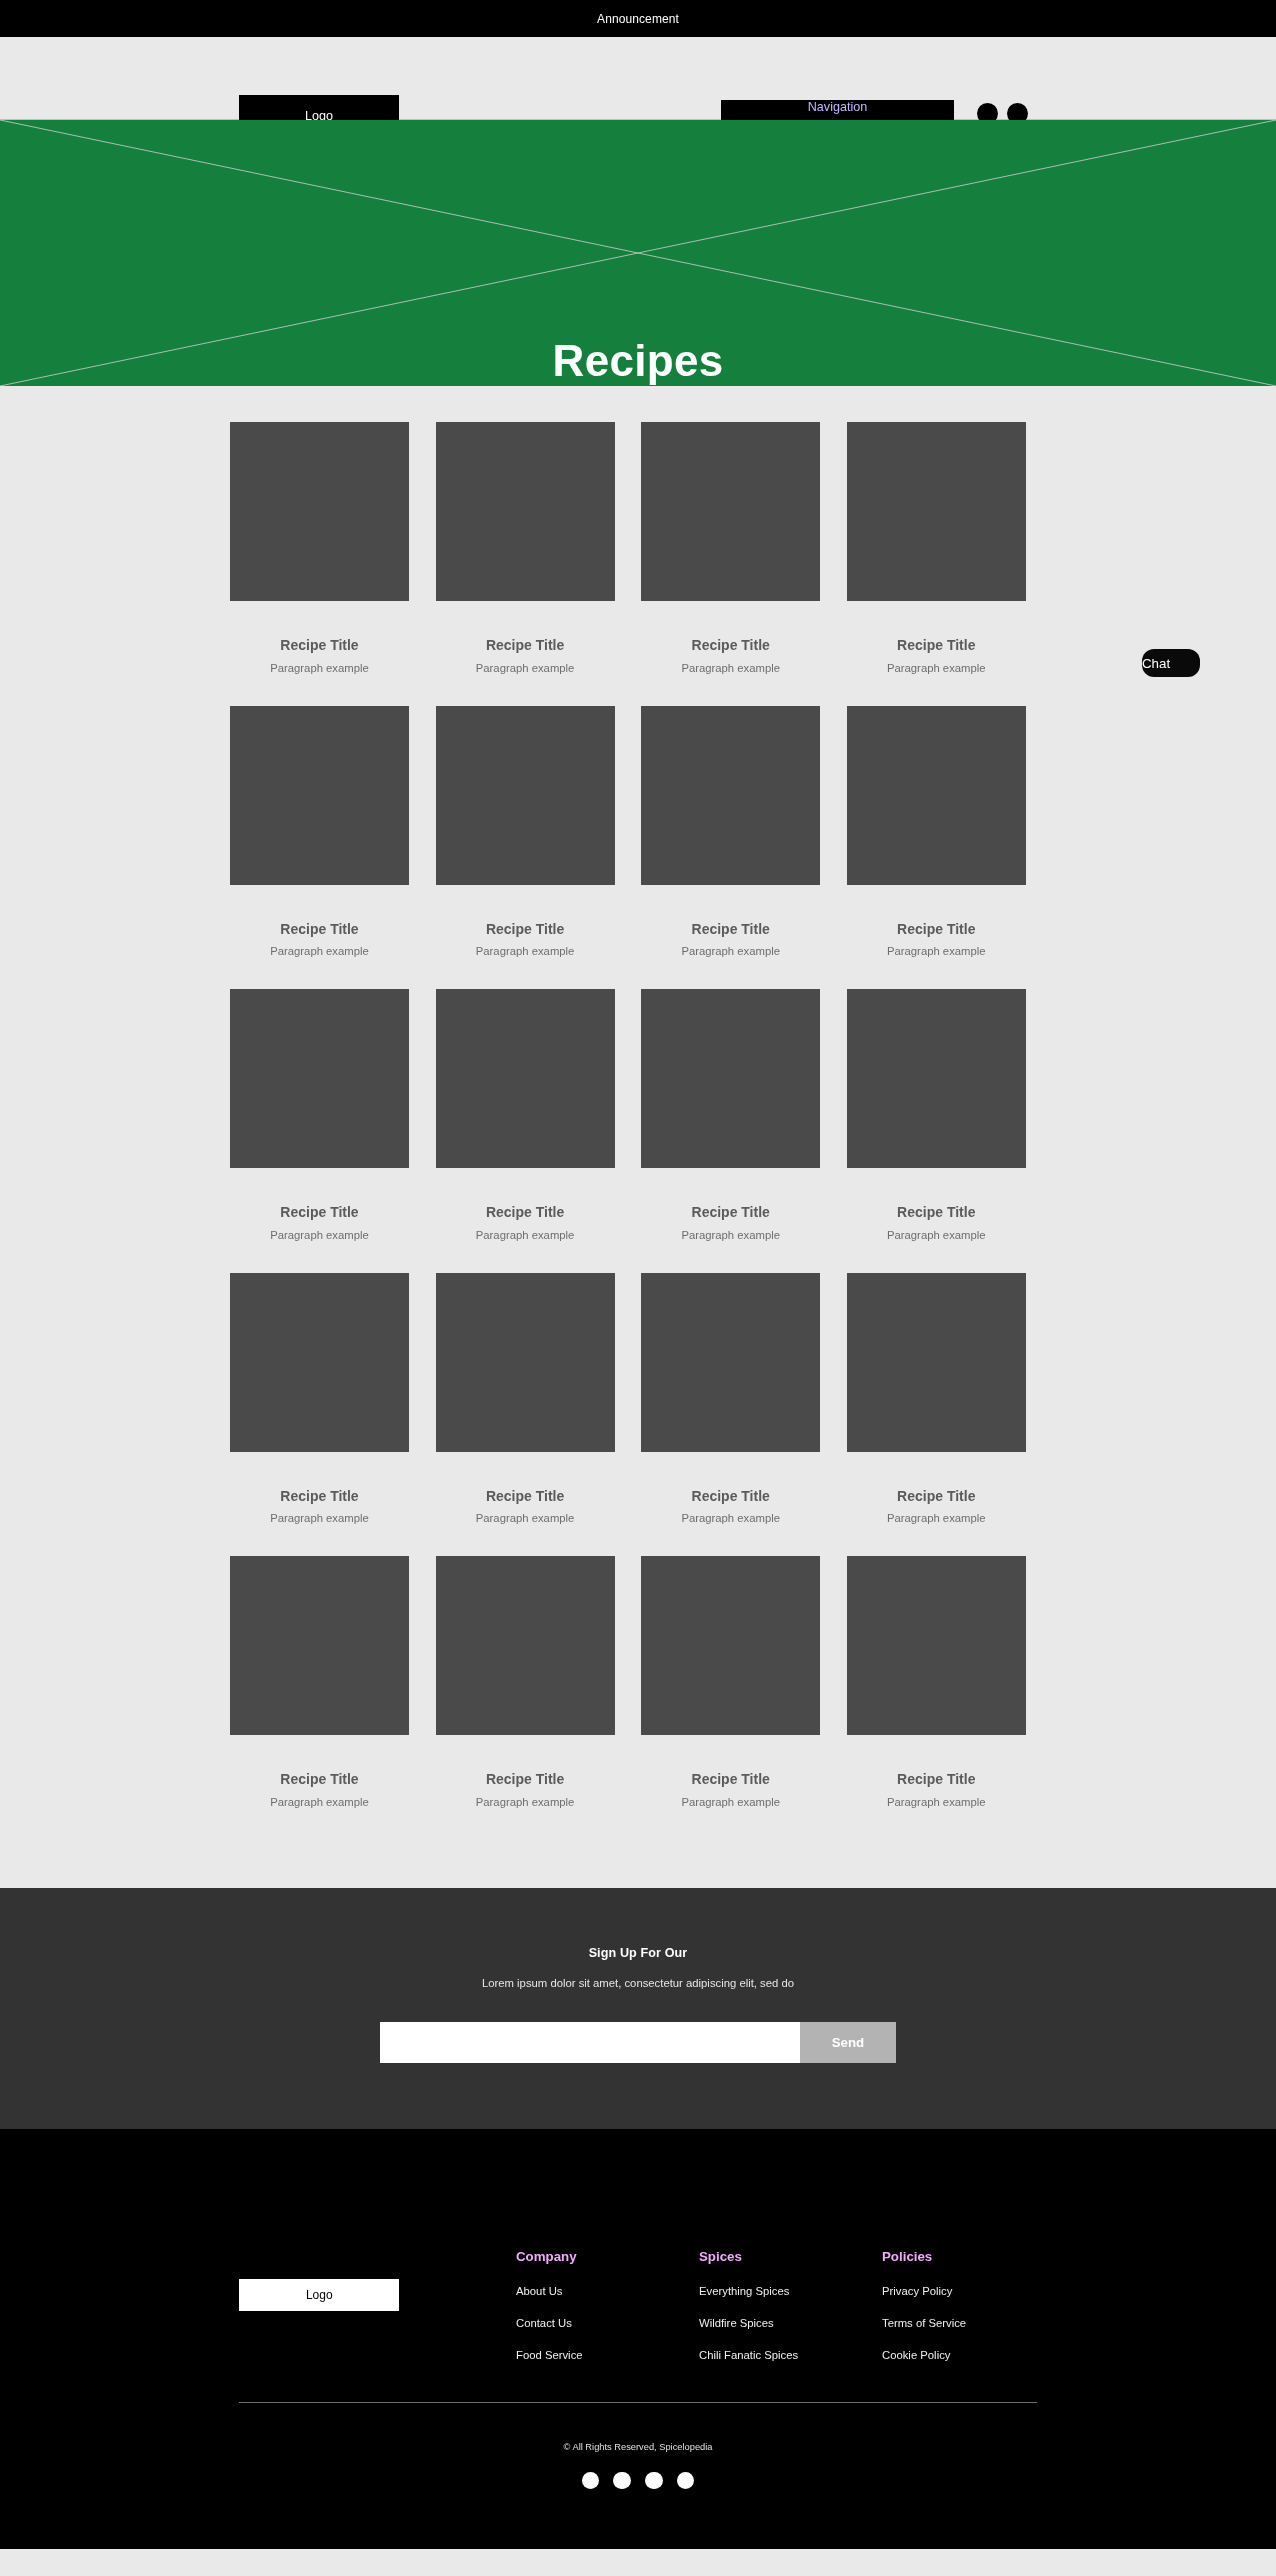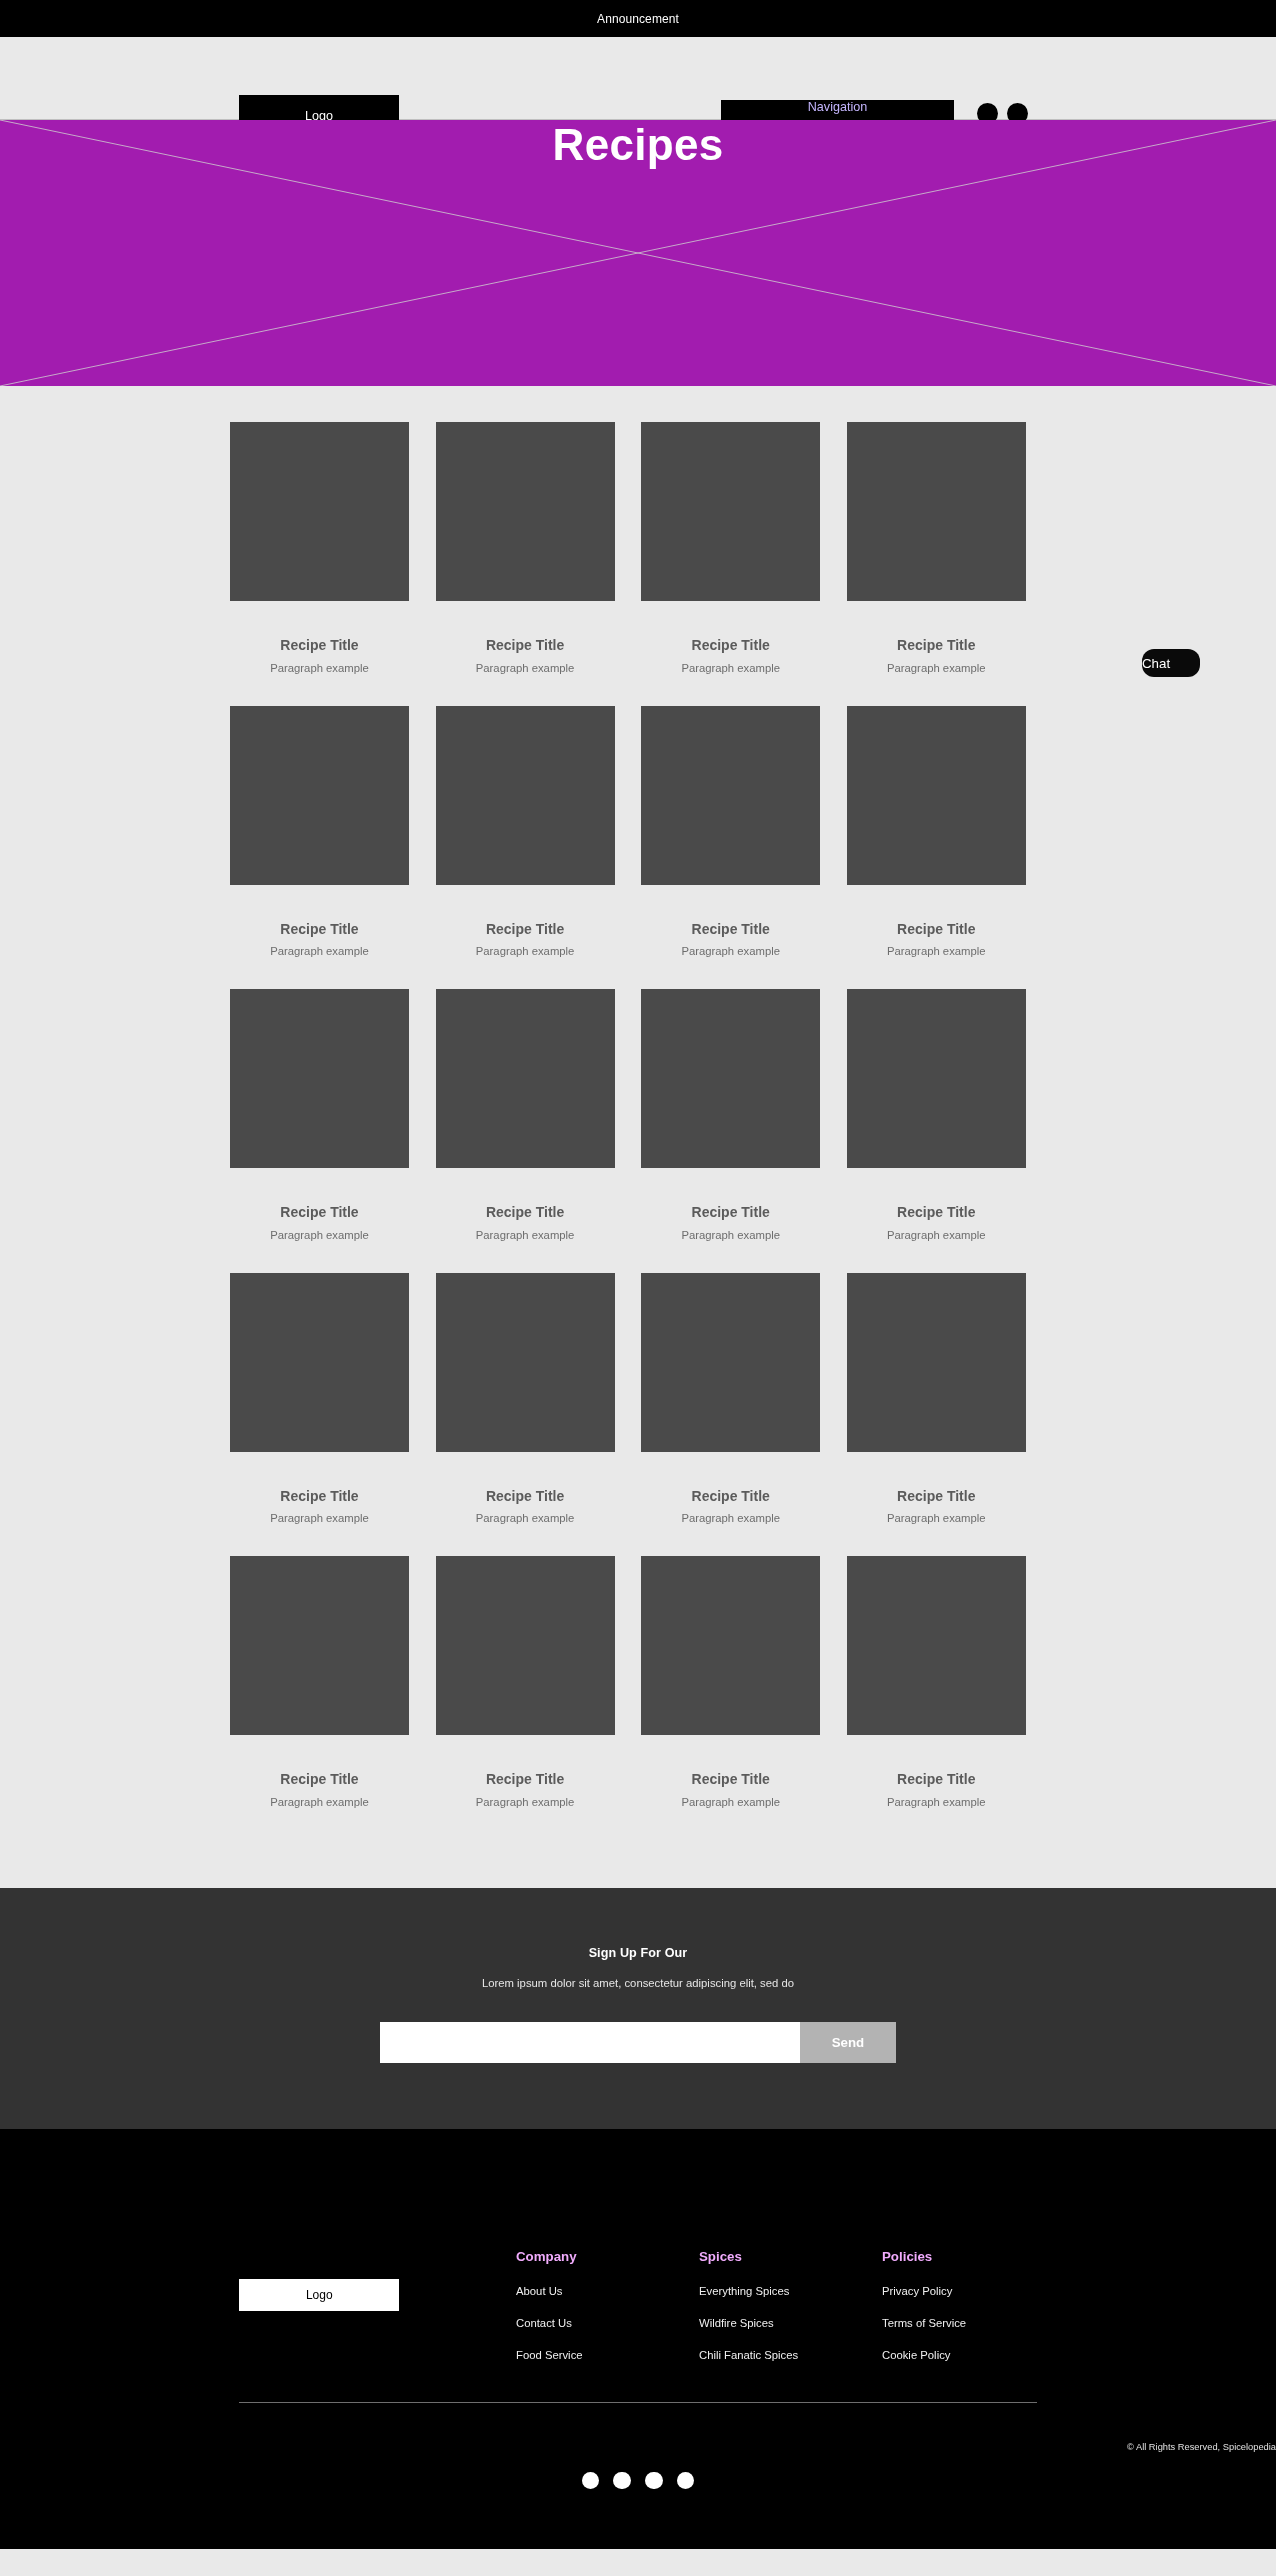--- a/index.html
+++ b/index.html
@@ -66,24 +66,24 @@
     width: 21px;
     height: 21px;
     border-radius: 50%;
     background: #000;
   }
 
   
   .hero {
     position: relative;
     height: 266px;
-    background: #a21caf;
+    background: #15803d;
     overflow: hidden;
     display: flex;
-    align-items: flex-start;
+    align-items: flex-end;
     justify-content: center;
   }
   .hero svg { position: absolute; inset: 0; width: 100%; height: 100%; }
   .hero h1 {
     position: relative;
     color: #fff;
     font-size: 44px;
     font-weight: bold;
     letter-spacing: 0.3px;
   }
@@ -238,21 +238,21 @@
     margin-bottom: 20px;
     text-decoration: none;
   }
   .footer-div {
     width: 798px;
     margin: 26.6px auto 0 auto;
     height: 0.7px;
     background: #6e6e6e;
   }
   .copyright {
-    text-align: right;
+    text-align: center;
     color: #e2e2e2;
     font-size: 9.3px;
     margin-top: 39px;
   }
   .socials {
     display: flex;
     justify-content: center;
     gap: 14.6px;
     margin-top: 20px;
   }

